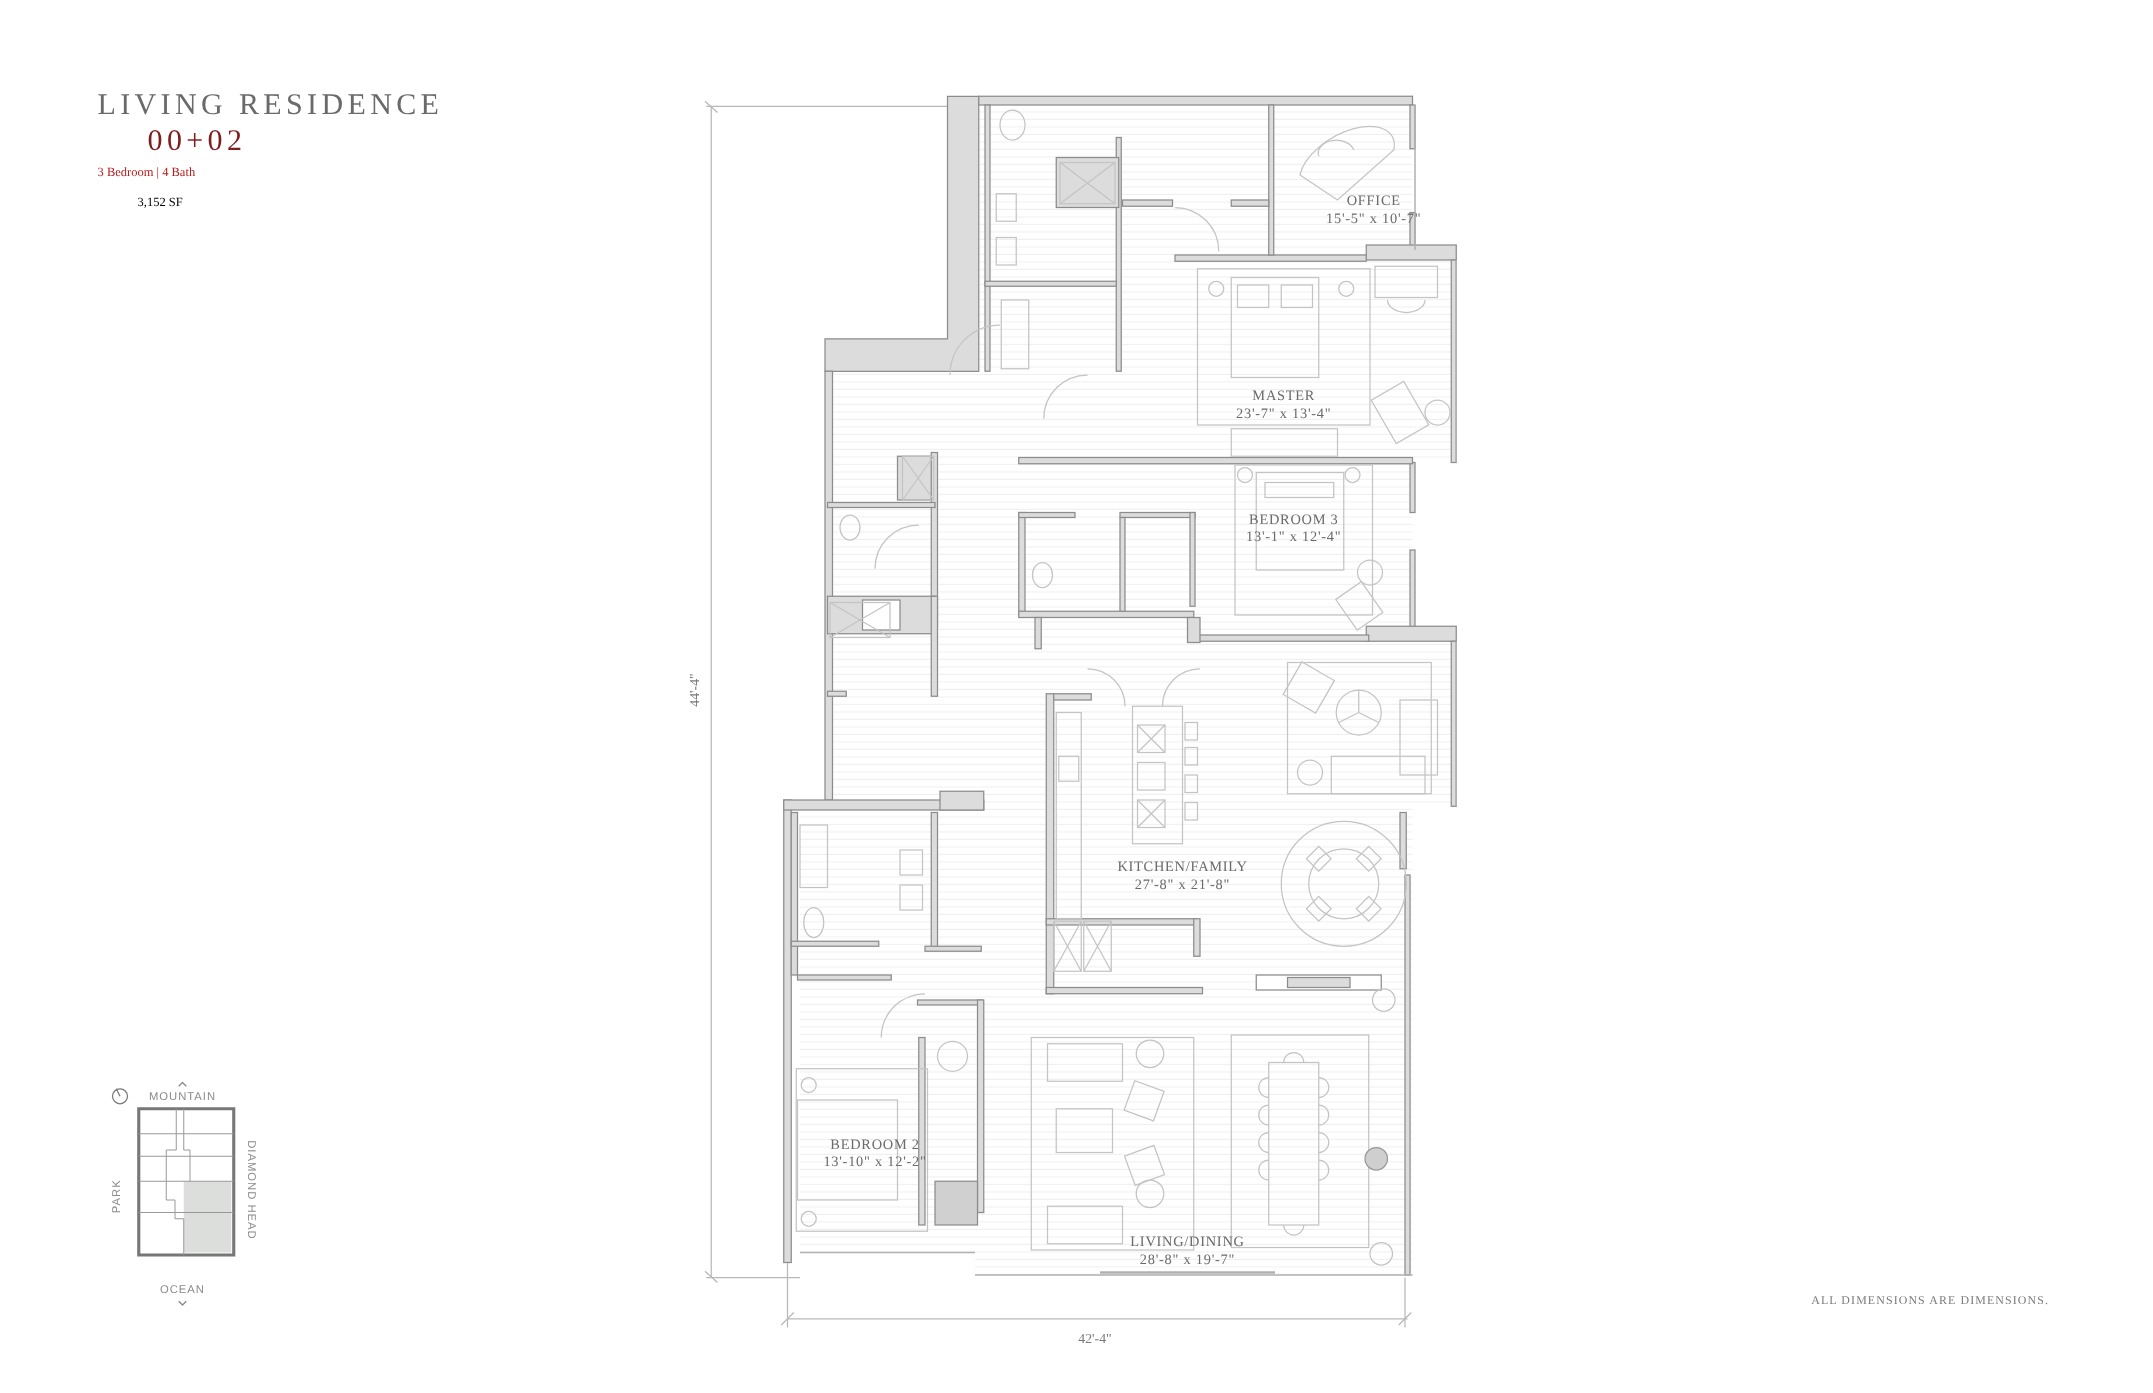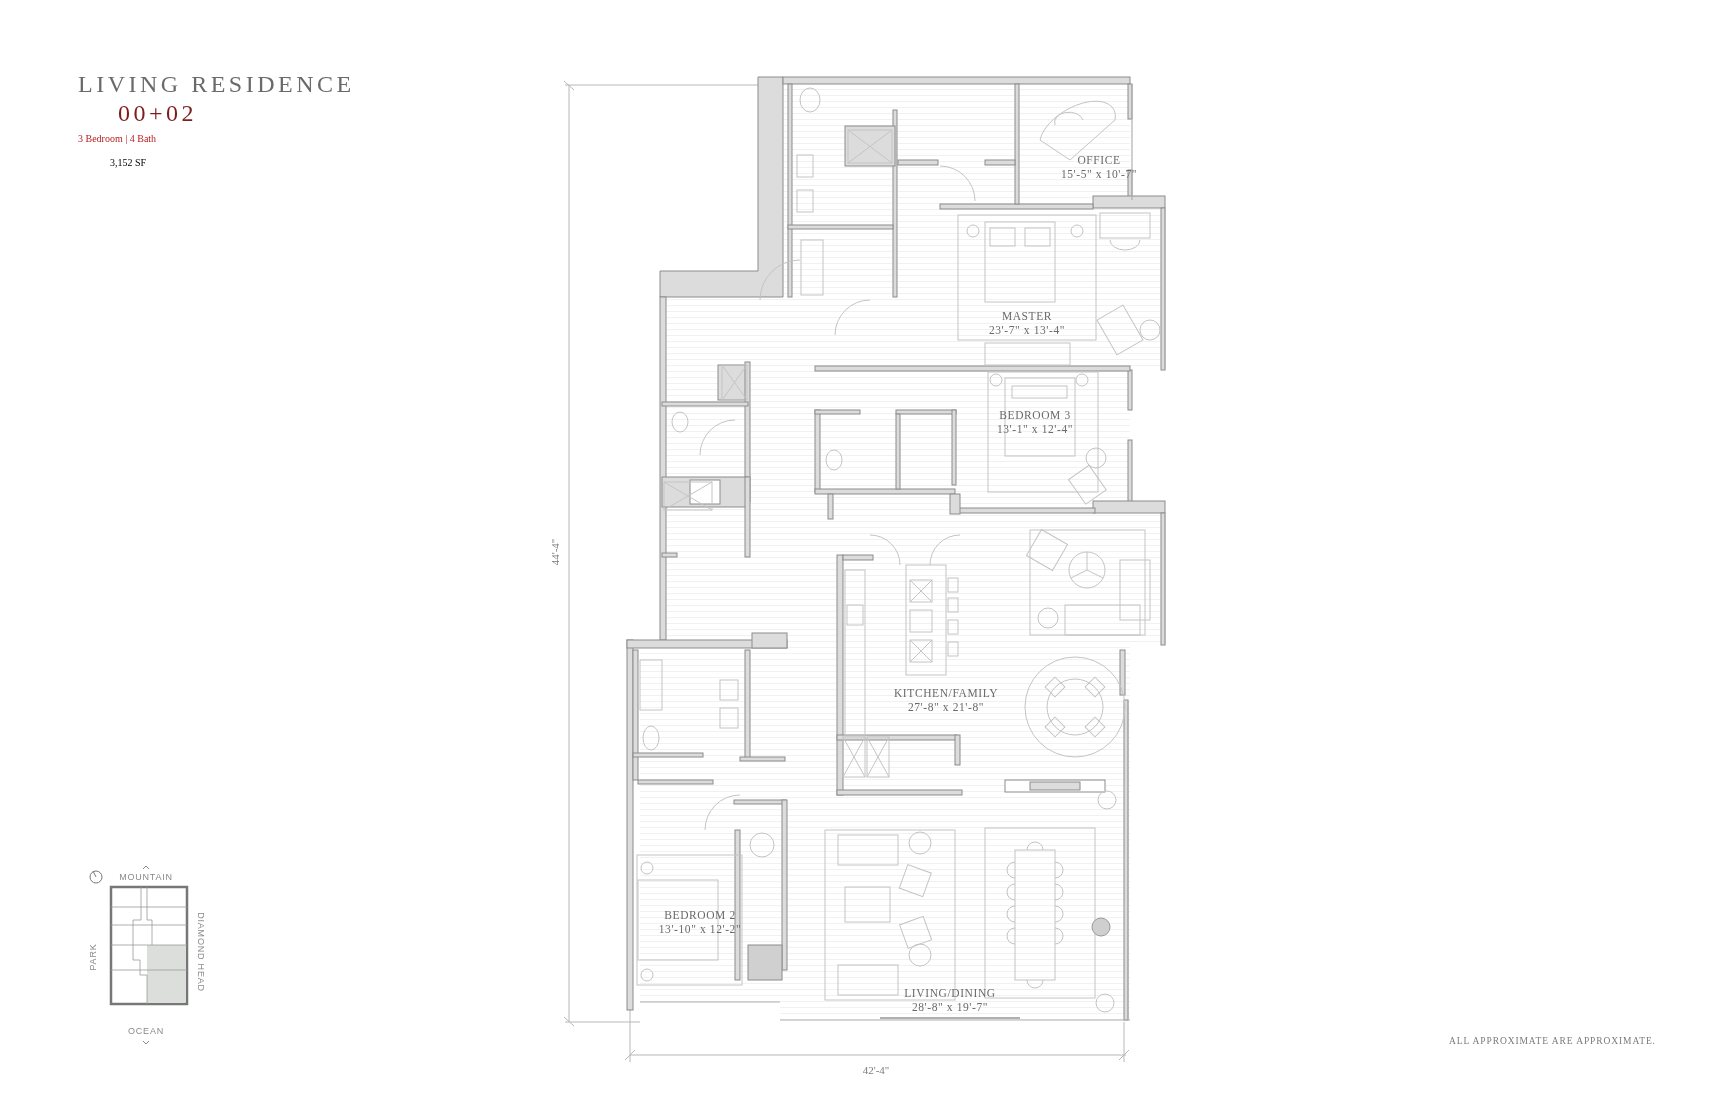--- a/index.html
+++ b/index.html
@@ -301,13 +301,13 @@
       <path d="M141,887 L141,920 L133,920 L133,960 L140,960 L140,975 L147,975 L147,1004"></path>
       <path d="M147,887 L147,920 L152,920 L152,945"></path>
     </g>
     <text class="key-label" x="96" y="957" text-anchor="middle" transform="rotate(-90 96 957)">PARK</text>
     <text class="key-label" x="198" y="952" text-anchor="middle" transform="rotate(90 198 952)">DIAMOND HEAD</text>
     <text class="key-label" x="146" y="1034" text-anchor="middle">OCEAN</text>
     <path d="M143,1041 l3,3 l3,-3" stroke="#888" fill="none"></path>
   </g>
 </svg>
 
-<div class="disclaimer">ALL APPROXIMATE ARE APPROXIMATE.</div>
+<div class="disclaimer">ALL DIMENSIONS ARE DIMENSIONS.</div>
 
 </body></html>

